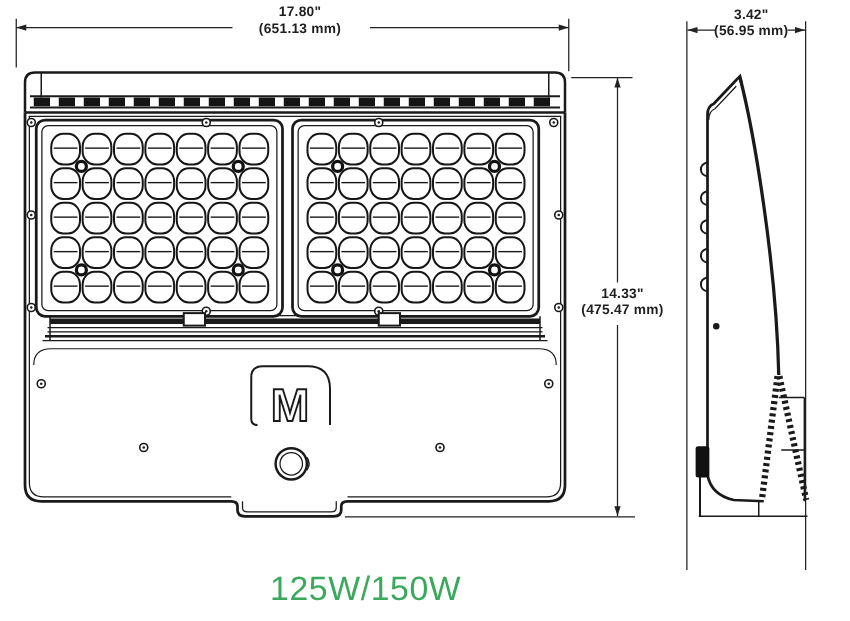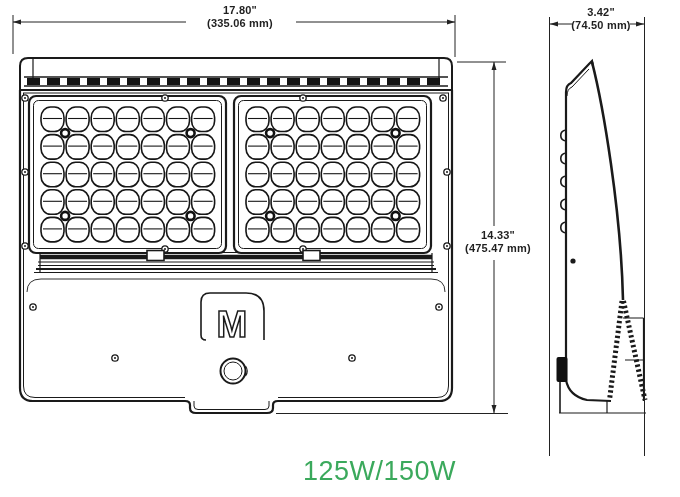--- a/index.html
+++ b/index.html
@@ -1,21 +1,21 @@
 <!DOCTYPE html>
 <html><head>
 <meta charset="utf-8">
 <style>
   html,body{margin:0;padding:0;background:#fff;}
   .canvas{position:relative;width:680px;height:497px;background:#fff;overflow:hidden;
           font-family:"Liberation Sans",sans-serif;}
   svg{position:absolute;left:0;top:0;}
   .dim-text{position:absolute;text-align:center;color:#1f1f1f;font-size:11px;
             font-weight:700;line-height:13px;letter-spacing:.2px;}
-  .wattage{position:absolute;left:216px;top:456px;width:240px;text-align:right;
+  .wattage{position:absolute;left:216px;top:456px;width:240px;text-align:left;
            font-size:27px;font-weight:400;color:#3BA95C;letter-spacing:.5px;}
   
   .ln  {stroke:#1a1a1a;fill:none;}
   .w20 {stroke-width:2;}  .w22{stroke-width:2.2;} .w26{stroke-width:2.6;}
   .w16 {stroke-width:1.6;}.w10{stroke-width:1;}   .w12{stroke-width:1.2;}
   .w08 {stroke-width:.9;}
   .dimln{stroke:#222;stroke-width:1;fill:none;}
   .dimfill{fill:#222;stroke:none;}
   .fillwhite{fill:#fff;}
   .screw{stroke:#1a1a1a;stroke-width:1.3;fill:#fff;}
@@ -273,25 +273,25 @@
     <g>
       <path class="dimln" d="M549.5,17 V456 M644.5,17 V456"></path>
       <path class="dimln" d="M550,24 H572 M630,24 H644"></path>
       <polygon class="dimfill" points="550,24 558,21.5 558,26.5"></polygon>
       <polygon class="dimfill" points="644,24 636,21.5 636,26.5"></polygon>
     </g>
   </svg>
 
   <div class="dim-text" style="left:170px;top:4px;width:140px;">
     <div>17.80"</div>
-    <div>(335.06 mm)</div>
+    <div>(651.13 mm)</div>
   </div>
   <div class="dim-text" style="left:456px;top:229px;width:84px;">
     <div>14.33"</div>
     <div>(475.47 mm)</div>
   </div>
   <div class="dim-text" style="left:545px;top:6px;width:112px;">
     <div>3.42"</div>
-    <div>(74.50 mm)</div>
+    <div>(56.95 mm)</div>
   </div>
 
   <div class="wattage">125W/150W</div>
 </div>
 
 </body></html>

